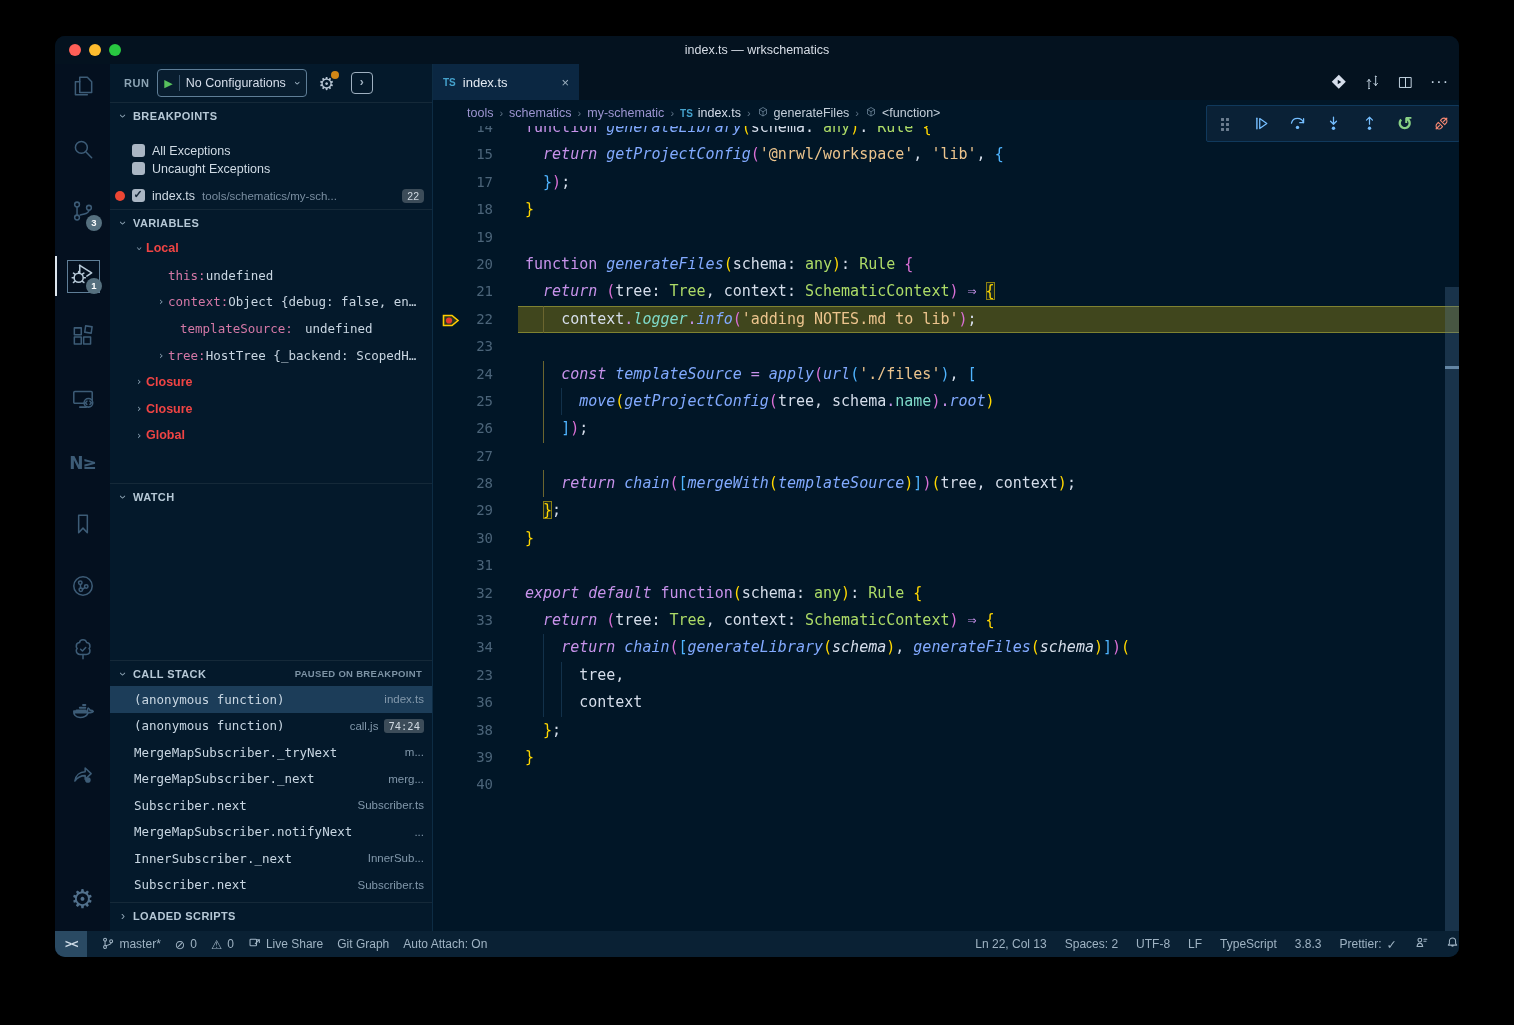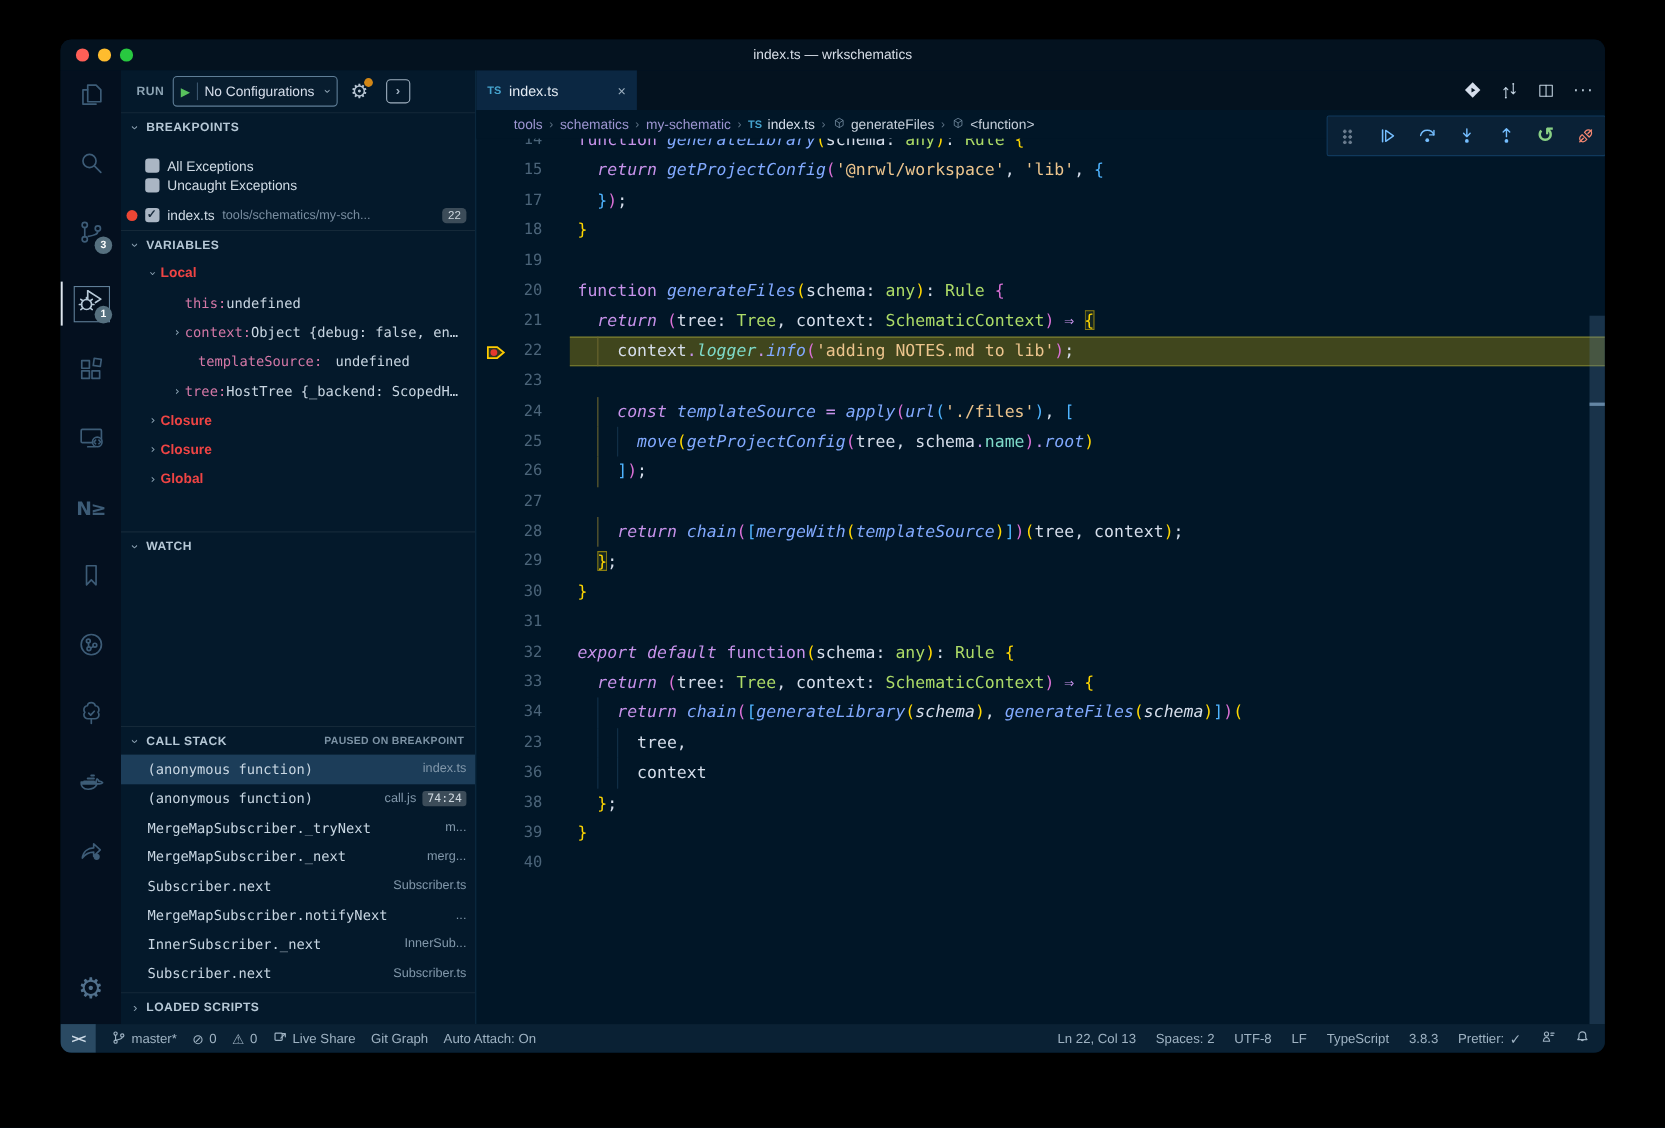--- a/index.html
+++ b/index.html
@@ -109,21 +109,21 @@
   .dbtn svg{width:17px;height:17px;}
   .grip{width:10px;height:14px;cursor:grab;
     background:radial-gradient(circle,#6b7d8f 1.4px,transparent 1.6px) 0 0/5px 5px;}
   .restart{color:#89d185;font-size:19px;font-weight:bold;font-family:"DejaVu Sans",sans-serif;line-height:17px;}
   
   .status{position:absolute;left:0;bottom:0;right:0;height:26px;background:#0a2134;display:flex;align-items:center;
     font-size:12px;color:#9fb3c3;}
   .st-cell{height:26px;display:flex;align-items:center;padding:0 10px;background:#2a4a63;color:#cfdce8;cursor:pointer;
     font-family:"DejaVu Sans Mono",monospace;font-size:12px;}
   .st-item{display:flex;align-items:center;gap:5px;margin-left:14px;cursor:pointer;white-space:nowrap;}
-  .st-right{margin-left:auto;display:flex;align-items:center;gap:18px;padding-right:14px;}
+  .st-right{margin-left:auto;display:flex;align-items:center;gap:18px;padding-right:0;}
   .st-right .st-item{margin-left:0;}
   .st-item svg{width:13px;height:13px;stroke:currentColor;fill:none;stroke-width:1.3;}
   .uico{font-family:"DejaVu Sans",sans-serif;font-size:12.5px;}
 </style>
 </head>
 <body>
 
 <div class="win">
   <div class="titlebar">
     <span class="tl r"></span>

